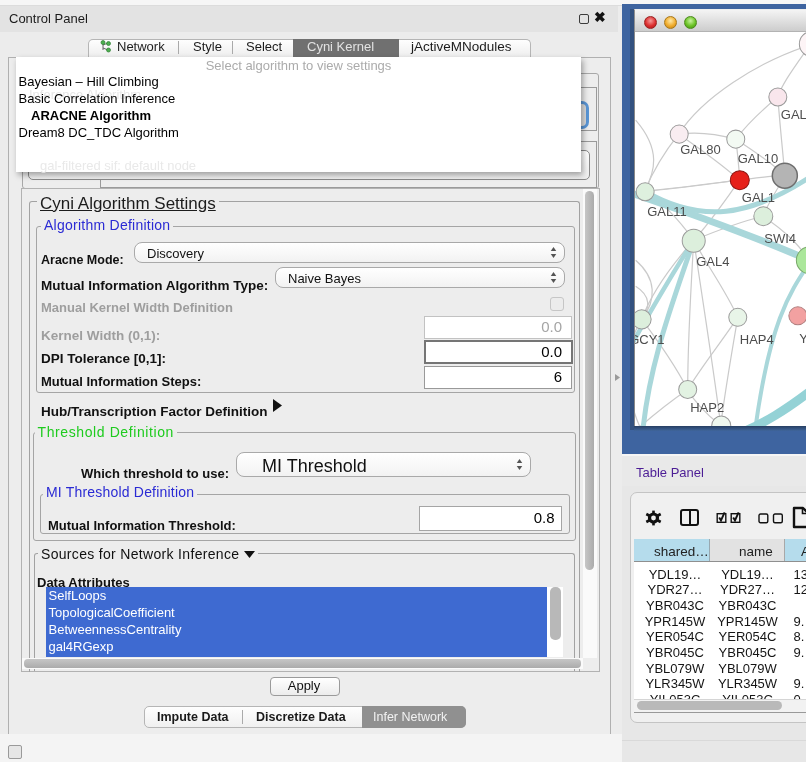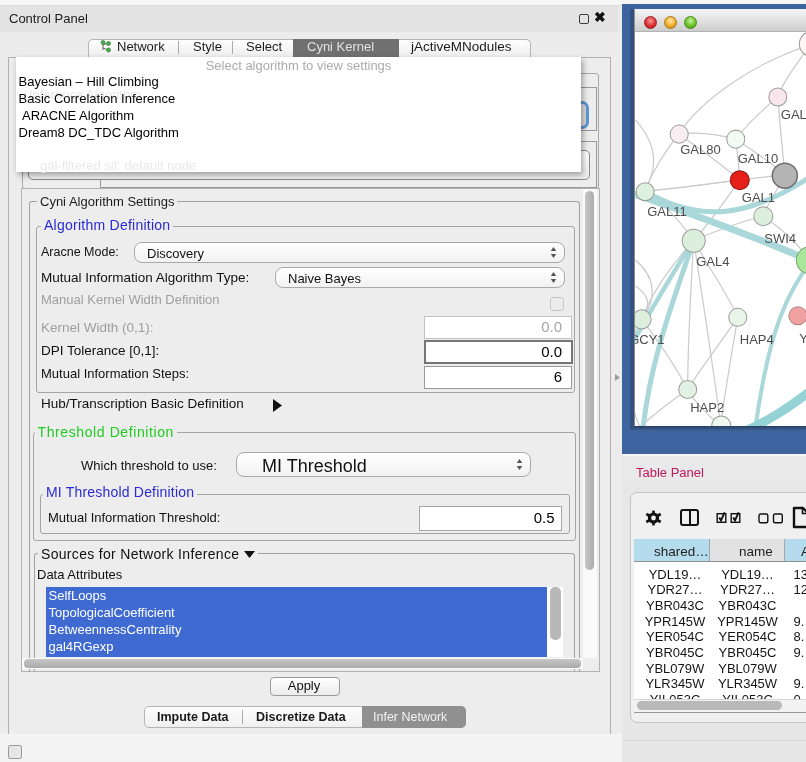--- a/index.html
+++ b/index.html
@@ -1,19 +1,19 @@
 <!DOCTYPE html>
 <html><head>
 <meta charset="utf-8">
 <style>
 html,body{margin:0;padding:0;}
 body{width:806px;height:762px;position:relative;overflow:hidden;
   font-family:"Liberation Sans",sans-serif;background:#ececec;}
 .abs{position:absolute;}
-.b{font-weight:normal;}
+.b{font-weight:bold;margin-top:8px;}
 .fieldset{position:absolute;border:1px solid #a5a5a5;border-radius:3px;}
 .ftitle{position:absolute;background:#ededed;padding:0 3px;white-space:nowrap;}
 .combo{position:absolute;background:linear-gradient(#ffffff,#f2f2f2);border:1px solid #a9a9a9;border-radius:8px;}
 .combo .ar{position:absolute;right:7px;top:50%;margin-top:-6.5px;width:7px;height:13px;}
 .tf{position:absolute;background:#fff;text-align:right;font-size:15px;color:#000;}
 </style>
 </head>
 <body>
 
 <div class="abs" style="left:0;top:0;width:806px;height:5px;background:#f6f6f6;border-bottom:1px solid #dcdcdc;"></div>
@@ -47,28 +47,28 @@
 <div class="abs" style="left:556px;top:100.5px;width:27px;height:22px;border:3px solid #5a96d6;border-radius:7px;background:#dcdcdc;"></div>
 <div class="abs" style="left:28px;top:150px;width:560px;height:28px;background:linear-gradient(#fff,#eee);border:1px solid #8a8a8a;border-radius:5px;"></div>
 
 <div class="abs" style="left:16px;top:57px;width:565px;height:115px;background:#fff;box-shadow:2px 3px 6px rgba(0,0,0,0.35);"></div>
 <div class="abs" style="left:16px;top:58px;width:565px;text-align:center;font-size:13px;color:#ababab;">Select algorithm to view settings</div>
 <div class="abs" style="left:29px;top:87px;font-size:13px;color:#e7e7e7;">Inference Algorithm</div>
 <div class="abs" style="left:40px;top:158px;font-size:13px;color:#e9e9e9;">gal-filtered sif: default node</div>
 <div class="abs" style="left:16px;top:72.9px;width:565px;font-size:13px;color:#000;line-height:17px;">
 <div style="padding-left:2.5px;">Bayesian – Hill Climbing</div>
 <div style="padding-left:2.5px;">Basic Correlation Inference</div>
-<div style="padding-left:6px;font-weight:normal;">ARACNE Algorithm</div>
+<div style="padding-left:15px;font-weight:bold;">ARACNE Algorithm</div>
 <div style="padding-left:2.5px;">Dream8 DC_TDC Algorithm</div>
 </div>
 
 <div class="abs" style="left:21px;top:188px;width:577px;height:482px;border:1px solid #b2b2b2;background:#ededed;"></div>
 
 <div class="abs" style="left:29px;top:200.5px;width:549px;height:470px;border:1px solid #a2a2a2;border-bottom:none;border-radius:3px 3px 0 0;"></div>
-<div class="ftitle" style="left:37px;top:193.5px;font-size:13px;color:#1c1c1c;">Cyni Algorithm Settings</div>
+<div class="ftitle" style="left:37px;top:193.5px;font-size:17px;color:#1c1c1c;text-decoration:underline;">Cyni Algorithm Settings</div>
 
 <div class="fieldset" style="left:36px;top:225.5px;width:537px;height:165px;"></div>
 <div class="ftitle" style="left:41px;top:217px;font-size:14px;color:#2a2ad4;letter-spacing:0.25px;">Algorithm Definition</div>
 
 <div class="abs b" style="left:41px;top:244.8px;font-size:12.5px;color:#111;">Aracne Mode:</div>
 <div class="combo" style="left:134px;top:242px;width:429px;height:19px;">
   <div class="abs" style="left:12px;top:3px;font-size:13px;color:#111;">Discovery</div>
   <svg class="ar" viewBox="0 0 9 16">
       <path d="M4.5 1 L8 6 L1 6 Z" fill="#555"></path>
       <path d="M4.5 15 L8 10 L1 10 Z" fill="#555"></path>
@@ -89,42 +89,42 @@
 
 <div class="abs b" style="left:41px;top:319.9px;font-size:13.5px;color:#9e9e9e;">Kernel Width (0,1):</div>
 <div class="tf" style="left:424px;top:315.5px;width:137px;height:20px;border:1px solid #c2c2c2;padding:1px 9px 0 0;color:#a5a5a5;">0.0</div>
 
 <div class="abs b" style="left:41px;top:342.9px;font-size:13.5px;color:#111;">DPI Tolerance [0,1]:</div>
 <div class="tf" style="left:424px;top:340px;width:136px;height:19px;border:2px solid #757575;padding:1px 9px 0 0;">0.0</div>
 
 <div class="abs b" style="left:41px;top:366.4px;font-size:13px;color:#111;">Mutual Information Steps:</div>
 <div class="tf" style="left:424px;top:365.5px;width:137px;height:20px;border:1px solid #999;padding:1px 9px 0 0;">6</div>
 
-<div class="abs b" style="left:41px;top:396px;font-size:13.5px;color:#111;">Hub/Transcription Basic Definition</div>
+<div class="abs b" style="left:41px;top:396px;font-size:13.5px;color:#111;">Hub/Transcription Factor Definition</div>
 <svg class="abs" style="left:272px;top:399px;" width="11" height="13" viewBox="0 0 11 13">
     <path d="M1 0 L10 6.5 L1 13 Z" fill="#111"></path>
   </svg>
 
 <div class="fieldset" style="left:33px;top:432px;width:541px;height:107px;"></div>
 <div class="ftitle" style="left:34.5px;top:424px;font-size:14px;color:#1ecb1e;letter-spacing:0.6px;">Threshold Definition</div>
 
 <div class="abs b" style="left:81px;top:457.8px;font-size:13px;color:#111;text-align:center;">Which threshold to use:</div>
 <div class="combo" style="left:236px;top:451.5px;width:293px;height:23px;">
   <div class="abs" style="left:25px;top:3.5px;font-size:18px;color:#111;">MI Threshold</div>
   <svg class="ar" viewBox="0 0 9 16">
       <path d="M4.5 1 L8 6 L1 6 Z" fill="#555"></path>
       <path d="M4.5 15 L8 10 L1 10 Z" fill="#555"></path>
     </svg>
 </div>
 
 <div class="fieldset" style="left:40px;top:494px;width:528px;height:38px;"></div>
 <div class="ftitle" style="left:42.9px;top:484.4px;font-size:14px;color:#2a2ad4;letter-spacing:0.2px;">MI Threshold Definition</div>
 
 <div class="abs b" style="left:48px;top:509.6px;font-size:13px;color:#111;">Mutual Information Threshold:</div>
-<div class="tf" style="left:418.5px;top:505.5px;width:135px;height:21px;border:1px solid #a5a5a5;padding:2px 6.5px 0 0;">0.5</div>
+<div class="tf" style="left:418.5px;top:505.5px;width:135px;height:21px;border:1px solid #a5a5a5;padding:2px 6.5px 0 0;">0.8</div>
 
 <div class="abs" style="left:34px;top:553px;width:539px;height:117px;border:1px solid #a2a2a2;border-bottom:none;border-radius:3px 3px 0 0;"></div>
 <div class="ftitle" style="left:38px;top:545px;font-size:14px;color:#111;letter-spacing:0.32px;">Sources for Network Inference <span style="display:inline-block;vertical-align:1px;"><svg width="11" height="7" viewBox="0 0 11 7">
         <path d="M0 0 L11 0 L5.5 7 Z" fill="#111"></path>
       </svg></span></div>
 
 <div class="abs b" style="left:37px;top:567.4px;font-size:13px;color:#111;">Data Attributes</div>
 
 <div class="abs" style="left:45.5px;top:586.5px;width:517px;height:70px;background:#fff;"></div>
 <div class="abs" style="left:45.5px;top:586.5px;width:501px;height:70px;background:#3e6ad1;"></div>
@@ -229,21 +229,21 @@
 <text x="738" y="344">HAP4</text>
 <text x="688.5" y="411.5">HAP2</text>
 </g>
 </svg>
 </div>
 
 <div class="abs" style="left:633.5px;top:425.5px;width:172.5px;height:5px;background:linear-gradient(#273f63,#40669c);"></div>
 
 <div class="abs" style="left:622px;top:453.5px;width:184px;height:2.5px;background:#f5f5f5;"></div>
 <div class="abs" style="left:622px;top:456px;width:184px;height:30px;background:#e9e9e9;"></div>
-<div class="abs" style="left:636px;top:465px;font-size:13px;color:#be185d;">Table Panel</div>
+<div class="abs" style="left:636px;top:465px;font-size:13px;color:#4c1d95;">Table Panel</div>
 <div class="abs" style="left:622px;top:486px;width:184px;height:276px;background:#e7e7e7;"></div>
 
 <div class="abs" style="left:630px;top:492px;width:182px;height:229px;background:#f0f0f0;border:1px solid #c4c4c4;border-radius:7px;"></div>
 
 <svg class="abs" style="left:645px;top:510px;" width="17" height="16" viewBox="0 0 17 16">
 <g fill="#111">
 <circle cx="8.5" cy="8" r="5.6"></circle>
 <g stroke="#111" stroke-width="2.6">
 <path d="M8.5 0.6 L8.5 15.4"></path>
 <path d="M1.3 4 L15.7 12"></path>

